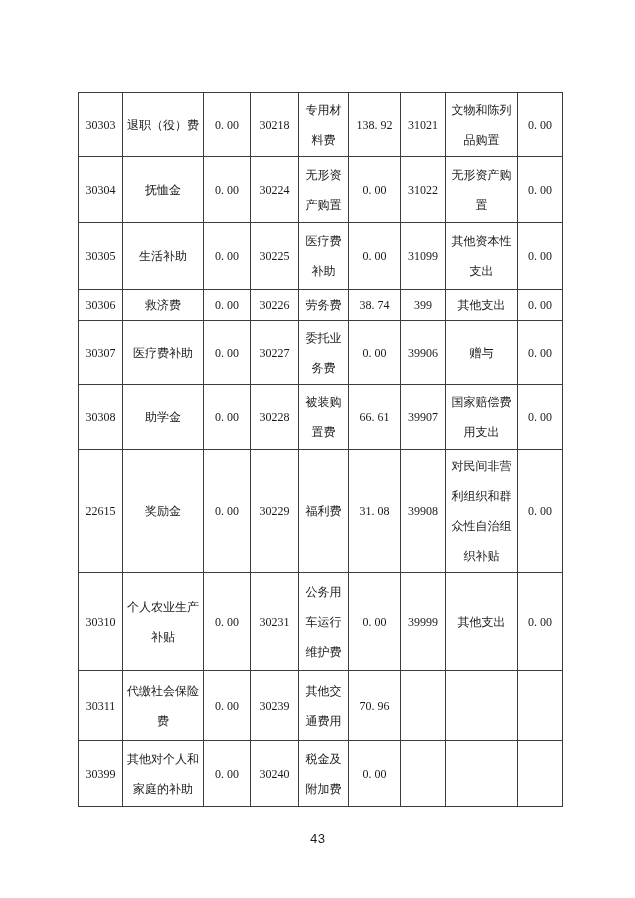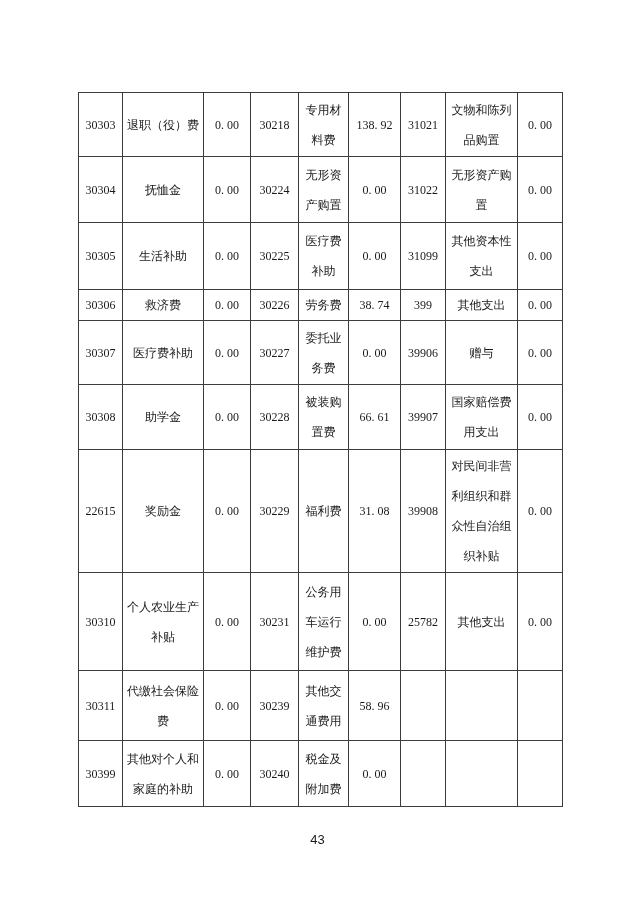--- a/index.html
+++ b/index.html
@@ -37,21 +37,21 @@
     word-break: break-all;
     overflow: hidden;
     color: #1a1a1a;
   }
   .page-number {
     position: absolute;
     left: 0;
     top: 832px;
     width: 635px;
     text-align: center;
-    font-family: Liberation Sans, sans-serif;
+    font-family: Liberation Mono, monospace;
     font-size: 13px;
     color: #1a1a1a;
   }
 </style>
 </head>
 <body>
 
 <div class="page">
 
   <table class="budget-table">
@@ -144,31 +144,31 @@
           <td>对民间非营利组织和群众性自治组织补贴</td>
           <td>0. 00</td>
         </tr>
         <tr style="height: 98px;">
           <td>30310</td>
           <td>个人农业生产补贴</td>
           <td>0. 00</td>
           <td>30231</td>
           <td>公务用车运行维护费</td>
           <td>0. 00</td>
-          <td>25782</td>
+          <td>39999</td>
           <td>其他支出</td>
           <td>0. 00</td>
         </tr>
         <tr style="height: 70px;">
           <td>30311</td>
           <td>代缴社会保险费</td>
           <td>0. 00</td>
           <td>30239</td>
           <td>其他交通费用</td>
-          <td>58. 96</td>
+          <td>70. 96</td>
           <td></td>
           <td></td>
           <td></td>
         </tr>
         <tr style="height: 66px;">
           <td>30399</td>
           <td>其他对个人和家庭的补助</td>
           <td>0. 00</td>
           <td>30240</td>
           <td>税金及附加费</td>

